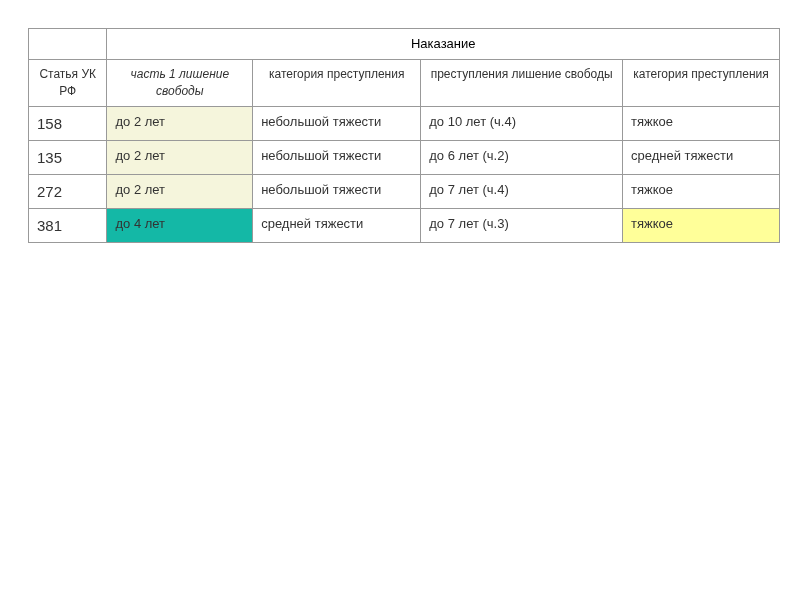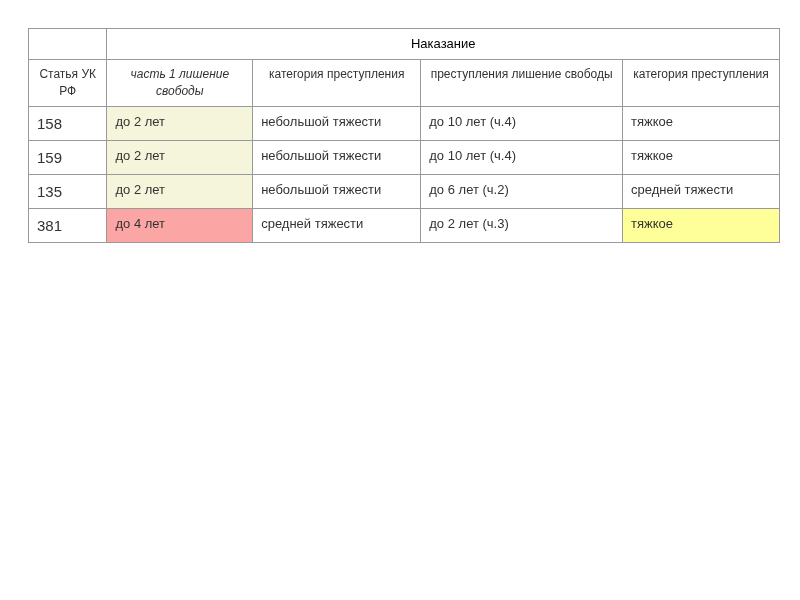--- a/index.html
+++ b/index.html
@@ -122,35 +122,35 @@
     </thead>
     <tbody id="table-body">
     <tr class="data-row">
           <td>158</td>
           <td style="background: rgb(245, 245, 220);">до 2 лет</td>
           <td>небольшой тяжести</td>
           <td>до 10 лет (ч.4)</td>
           <td>тяжкое</td>
         </tr>
         <tr class="data-row">
-          <td>159</td>
-          <td style="background: rgb(245, 245, 220);">до 2 лет</td>
-          <td>небольшой тяжести</td>
-          <td>до 10 лет (ч.4)</td>
-          <td>тяжкое</td>
-        </tr>
-        <tr class="data-row">
           <td>135</td>
           <td style="background: rgb(245, 245, 220);">до 2 лет</td>
           <td>небольшой тяжести</td>
           <td>до 6 лет (ч.2)</td>
           <td>средней тяжести</td>
         </tr>
         <tr class="data-row">
+          <td>272</td>
+          <td style="background: rgb(245, 245, 220);">до 2 лет</td>
+          <td>небольшой тяжести</td>
+          <td>до 7 лет (ч.4)</td>
+          <td>тяжкое</td>
+        </tr>
+        <tr class="data-row">
           <td>381</td>
-          <td style="background: #fca5a5;">до 4 лет</td>
+          <td style="background: #14b8a6;">до 4 лет</td>
           <td>средней тяжести</td>
-          <td>до 2 лет (ч.3)</td>
+          <td>до 7 лет (ч.3)</td>
           <td class="highlight-yellow">тяжкое</td>
         </tr>
       </tbody>
   </table>
 </div>
 
 </body></html>

